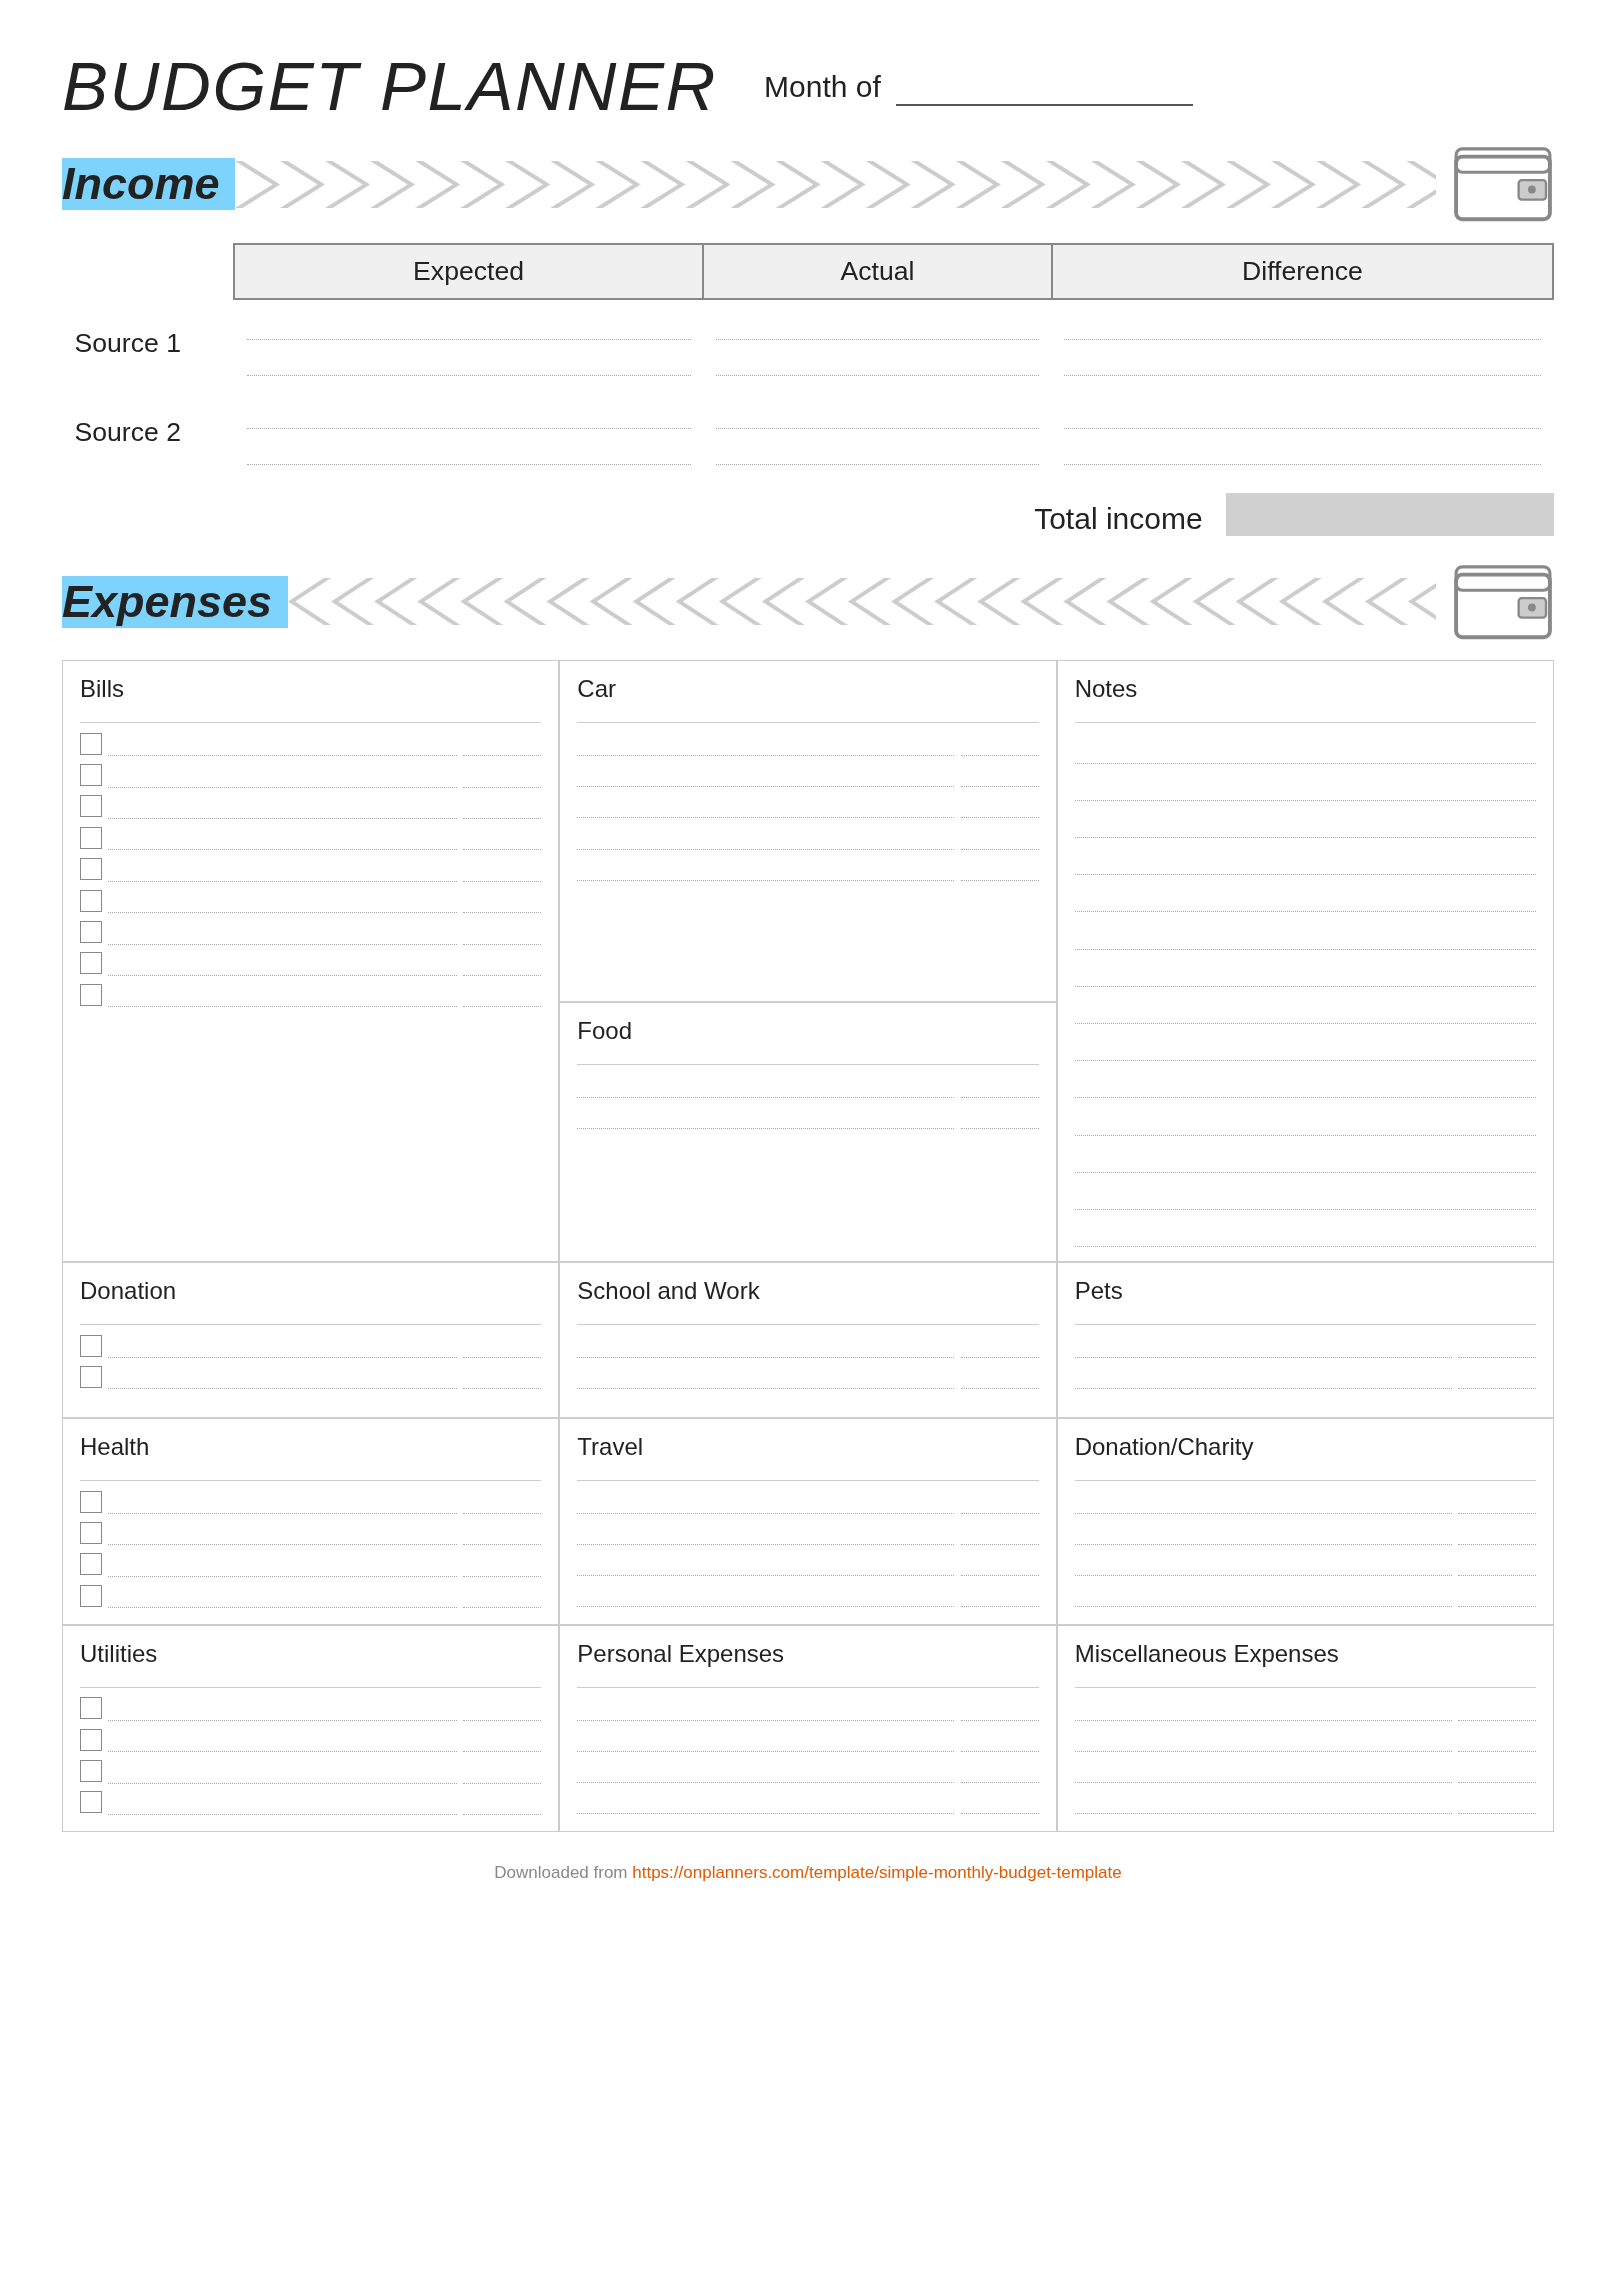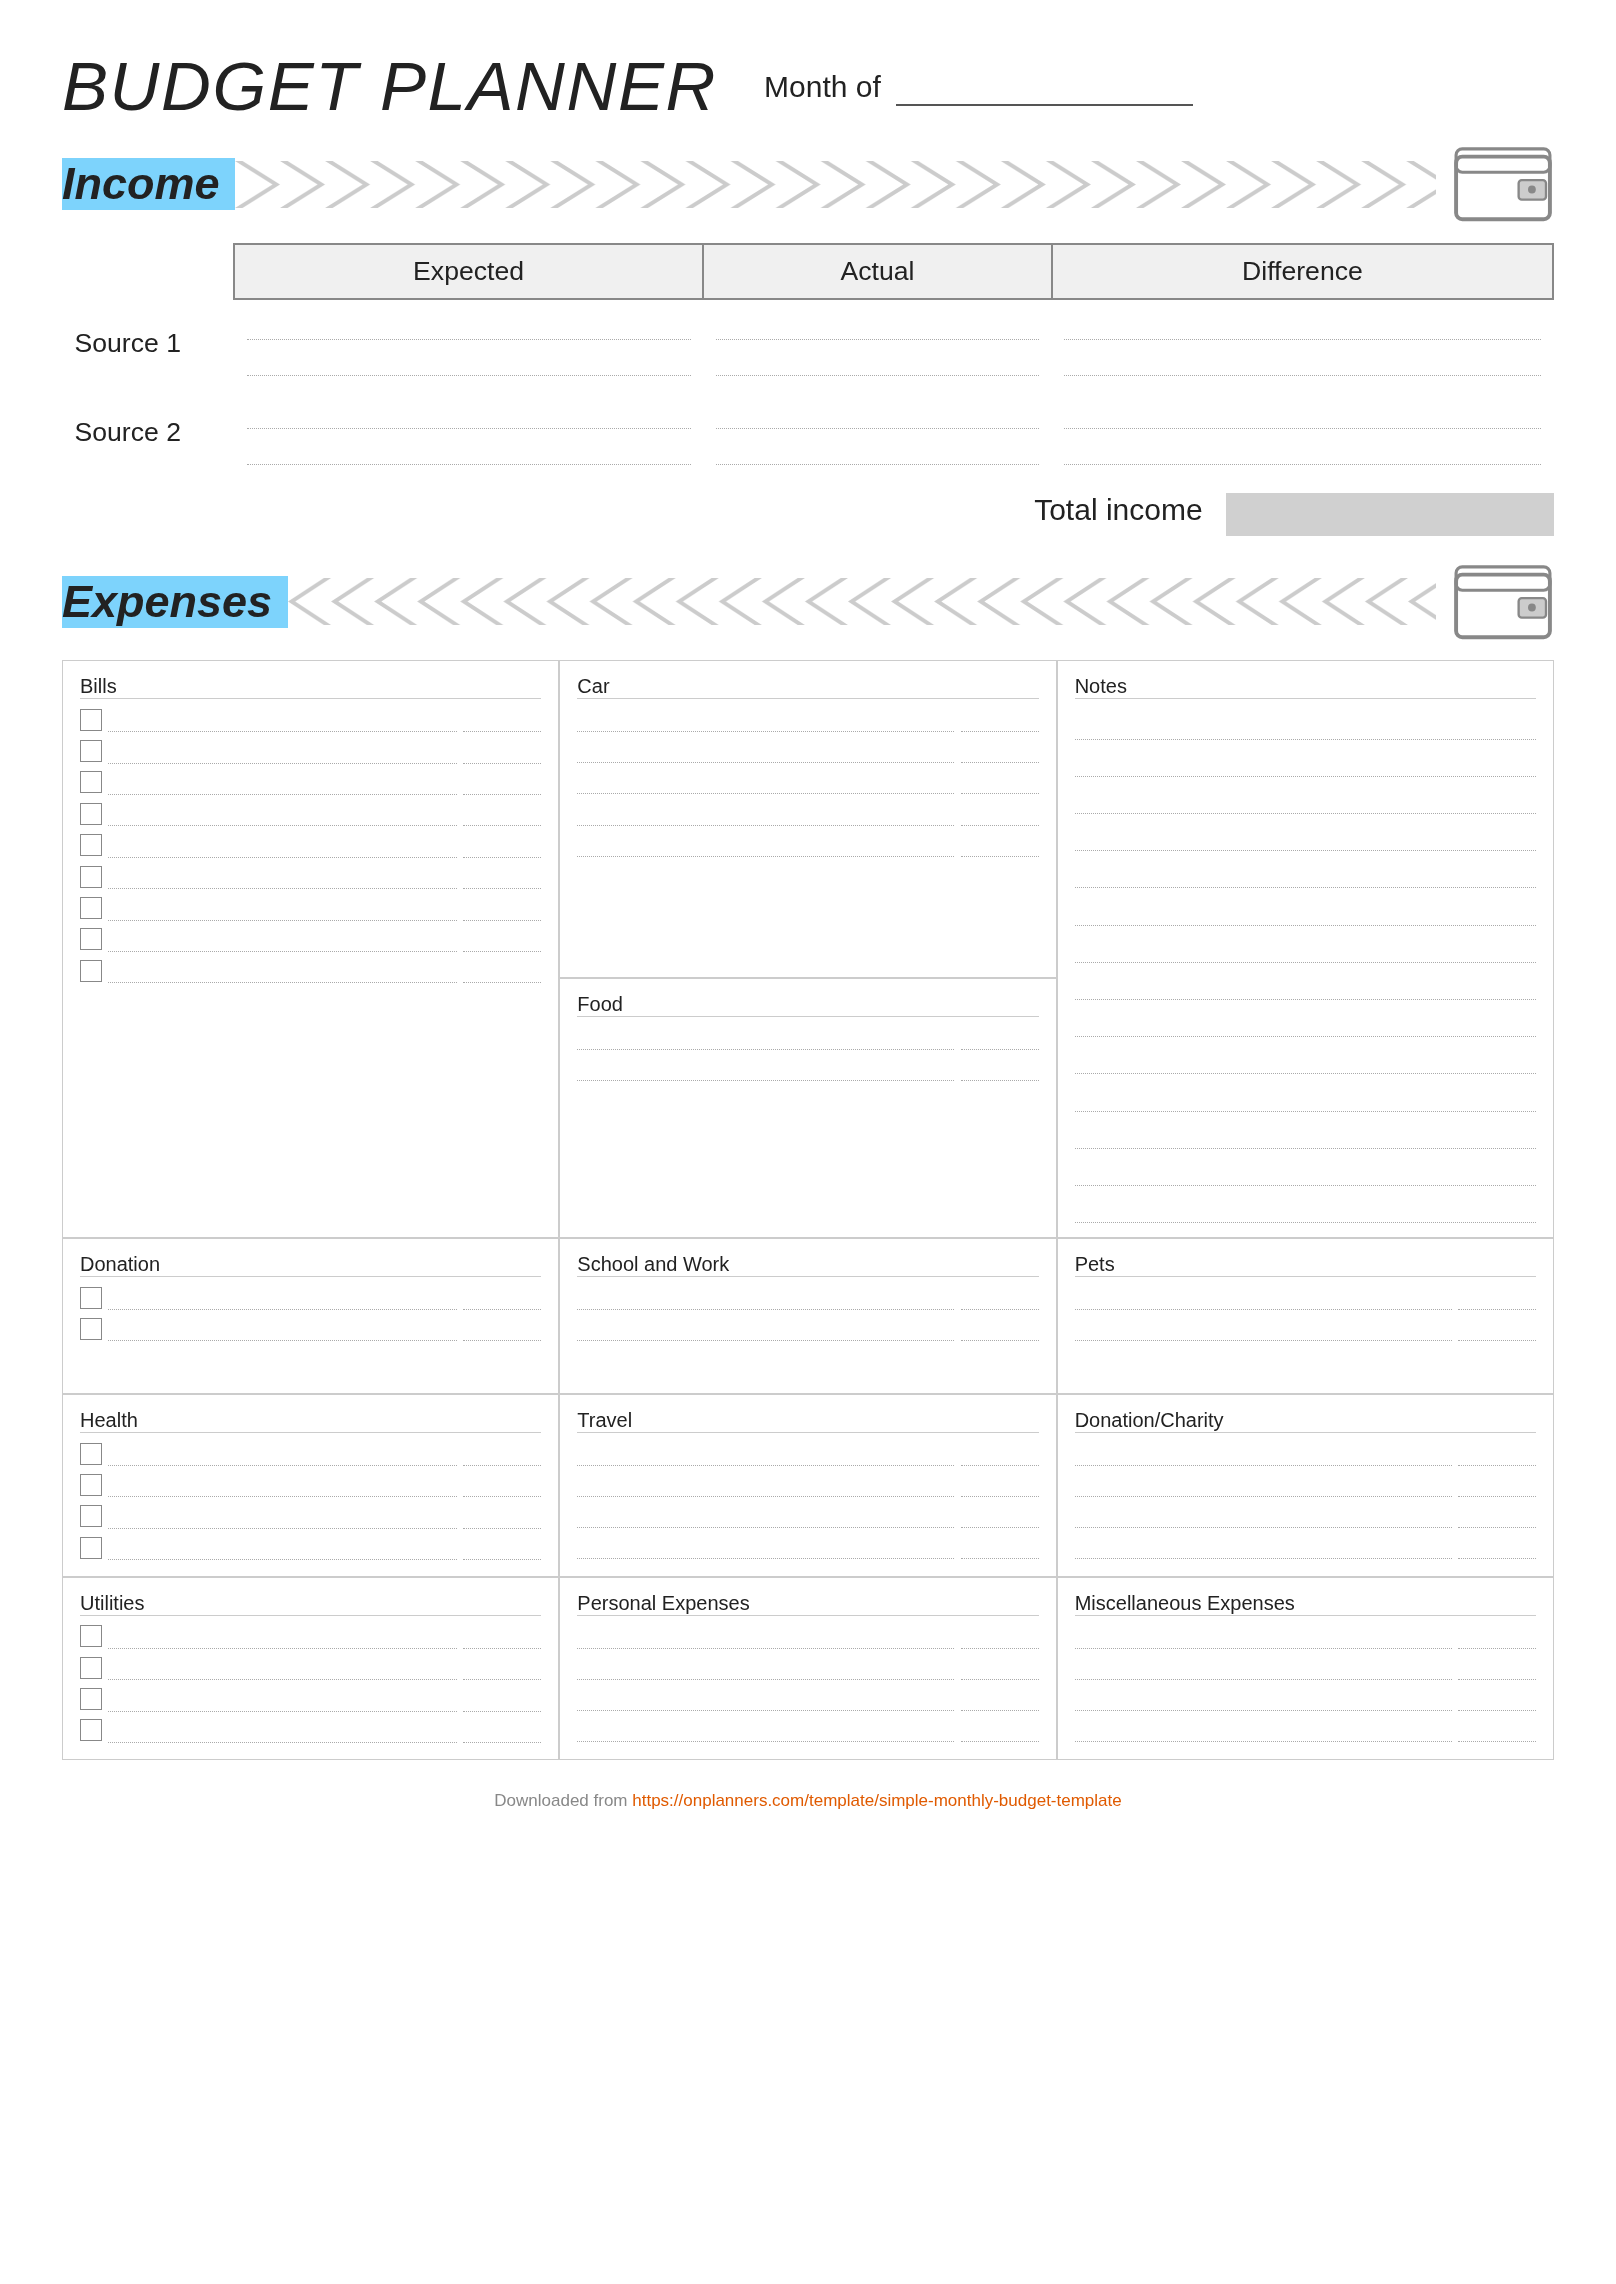--- a/index.html
+++ b/index.html
@@ -103,46 +103,46 @@
       width: 156px;
     }
     .income-line {
       border-bottom: 1.6px dotted #aaa;
       height: 28px;
       display: block;
     }
     .total-income-row {
       display: flex;
       justify-content: flex-end;
-      align-items: flex-start;
+      align-items: flex-end;
       margin-top: 7.8px;
       margin-bottom: 31px;
       padding-right: 0px;
     }
     .total-income-label {
       font-size: 30px;
       margin-right: 23.4px;
     }
     .total-income-box {
       width: 328px;
       height: 43px;
       background: #d0d0d0;
       border: none;
     }
     .expense-cell {
       border: 1.6px solid #ccc;
       padding: 14px 17px 7.8px 17px;
       min-height: 156px;
     }
     .expense-cell-header {
-      font-size: 20px;
+      font-size: 24px;
       font-weight: normal;
       margin-bottom: 9.4px;
       border-bottom: 1.6px solid #ccc;
-      padding-bottom: 0;
+      padding-bottom: 19px;
     }
     .expense-row {
       display: flex;
       align-items: flex-end;
       margin-bottom: 7.8px;
       gap: 6.2px;
     }
     .expense-line-long {
       flex: 1;
       border-bottom: 1.2px dotted #aaa;

